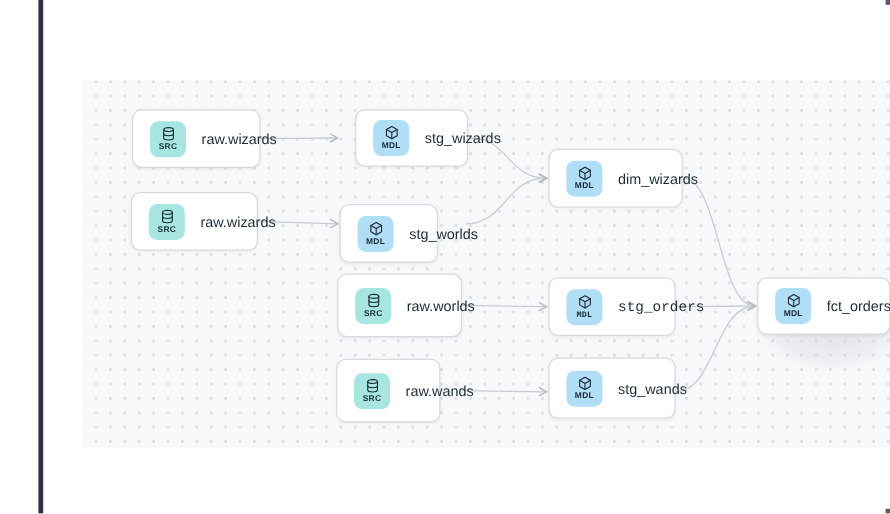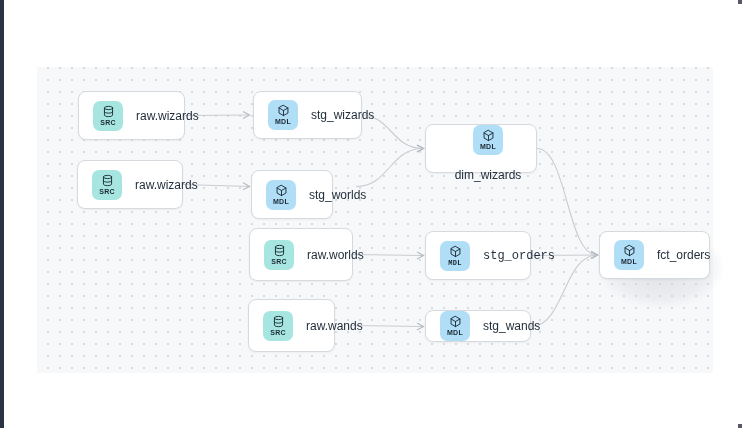--- a/index.html
+++ b/index.html
@@ -1,20 +1,20 @@
 <!DOCTYPE html>
 <html><head>
 <meta charset="utf-8">
 <style>
   html,body{margin:0;padding:0;background:#ffffff;}
   body{
     width:742px;height:428px;position:relative;overflow:hidden;
     font-family:"Liberation Sans","DejaVu Sans",sans-serif;
   }
-  .stage{position:absolute;inset:0;}
+  .stage{position:absolute;inset:0;margin-left:32px;}
   .left-edge-bar{
     position:absolute;left:0;top:0;width:4px;height:428px;
   }
   .canvas{
     position:absolute;left:37px;top:67px;width:676px;height:306px;
     background-color:#f7f8fa;
     background-image:radial-gradient(circle,#d8dbe0 1.1px,rgba(0,0,0,0) 1.2px);
     background-size:12px 12px;background-position:5px 7px;
   }
   svg.edge-layer{position:absolute;left:0;top:0;width:742px;height:428px;pointer-events:none;}
@@ -68,33 +68,33 @@
             <svg viewBox="0 0 24 24">
               <ellipse cx="12" cy="5.5" rx="7.5" ry="3"></ellipse>
               <path d="M4.5 5.5v6.5c0 1.7 3.4 3 7.5 3s7.5-1.3 7.5-3V5.5"></path>
               <path d="M4.5 12v6.5c0 1.7 3.4 3 7.5 3s7.5-1.3 7.5-3V12"></path>
             </svg>
           </span>
           <span class="badge-label">SRC</span>
         </span>
         <span class="node-label">raw.wizards</span>
       </div>
-      <div class="node" style="left: 253px; top: 91px; width: 109px; height: 48px;">
+      <div class="node" style="left: 264px; top: 91px; width: 94px; height: 48px;">
         <span class="badge" style="background: rgb(176, 222, 247);">
           <span class="icon">
             <svg viewBox="0 0 24 24">
               <path d="M12 2.6l8.2 4.7v9.4L12 21.4l-8.2-4.7V7.3z"></path>
               <path d="M3.8 7.3L12 12l8.2-4.7M12 12v9.4"></path>
             </svg>
           </span>
           <span class="badge-label">MDL</span>
         </span>
         <span class="node-label">stg_wizards</span>
       </div>
-      <div class="node" style="left: 425px; top: 124px; width: 112px; height: 49px; flex-direction: column;">
+      <div class="node" style="left: 425px; top: 124px; width: 112px; height: 49px;">
         <span class="badge" style="background: rgb(176, 222, 247);">
           <span class="icon">
             <svg viewBox="0 0 24 24">
               <path d="M12 2.6l8.2 4.7v9.4L12 21.4l-8.2-4.7V7.3z"></path>
               <path d="M3.8 7.3L12 12l8.2-4.7M12 12v9.4"></path>
             </svg>
           </span>
           <span class="badge-label">MDL</span>
         </span>
         <span class="node-label">dim_wizards</span>
@@ -168,21 +168,21 @@
             <svg viewBox="0 0 24 24">
               <ellipse cx="12" cy="5.5" rx="7.5" ry="3"></ellipse>
               <path d="M4.5 5.5v6.5c0 1.7 3.4 3 7.5 3s7.5-1.3 7.5-3V5.5"></path>
               <path d="M4.5 12v6.5c0 1.7 3.4 3 7.5 3s7.5-1.3 7.5-3V12"></path>
             </svg>
           </span>
           <span class="badge-label">SRC</span>
         </span>
         <span class="node-label">raw.wands</span>
       </div>
-      <div class="node" style="left: 425px; top: 310px; width: 106px; height: 32px;">
+      <div class="node" style="left: 425px; top: 298px; width: 106px; height: 51px;">
         <span class="badge" style="background: rgb(176, 222, 247);">
           <span class="icon">
             <svg viewBox="0 0 24 24">
               <path d="M12 2.6l8.2 4.7v9.4L12 21.4l-8.2-4.7V7.3z"></path>
               <path d="M3.8 7.3L12 12l8.2-4.7M12 12v9.4"></path>
             </svg>
           </span>
           <span class="badge-label">MDL</span>
         </span>
         <span class="node-label">stg_wands</span>

